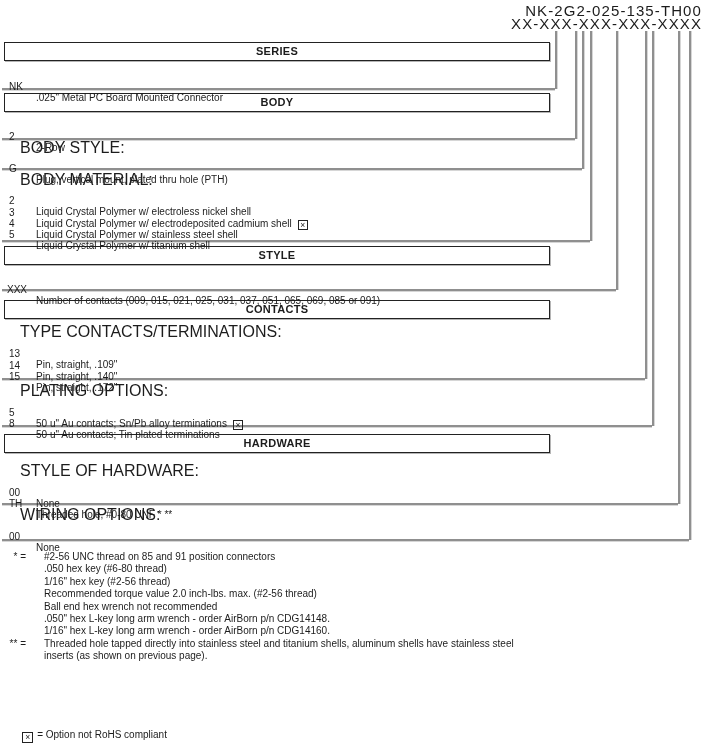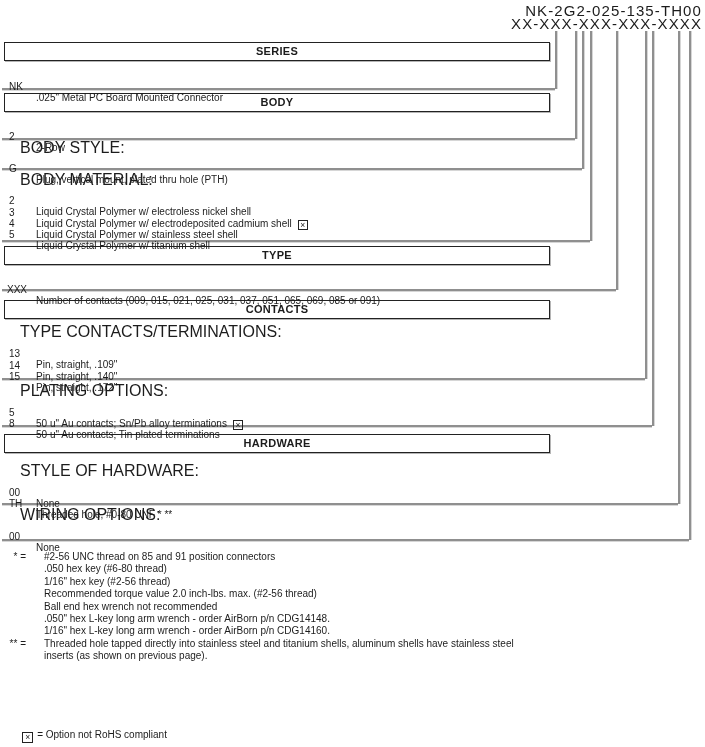--- a/index.html
+++ b/index.html
@@ -63,21 +63,21 @@
   <div class="hline" style="top:168px;width:580px"></div>
   <div class="hline" style="top:240px;width:588px"></div>
   <div class="hline" style="top:289px;width:614px"></div>
   <div class="hline" style="top:378px;width:643px"></div>
   <div class="hline" style="top:425px;width:650px"></div>
   <div class="hline" style="top:503px;width:676px"></div>
   <div class="hline" style="top:539px;width:687px"></div>
 
   <div class="hdr" style="top:42px">SERIES</div>
   <div class="hdr" style="top:93px">BODY</div>
-  <div class="hdr" style="top:246px">TYPE</div>
+  <div class="hdr" style="top:246px">STYLE</div>
   <div class="hdr" style="top:300px">CONTACTS</div>
   <div class="hdr" style="top:434px">HARDWARE</div>
 
   <div class="row" style="top:70px">
     <span class="code">NK</span>
     <span class="desc">.025" Metal PC Board Mounted Connector</span>
   </div>
 
   <div class="row" style="top:120px">
     <span class="code">2</span>

